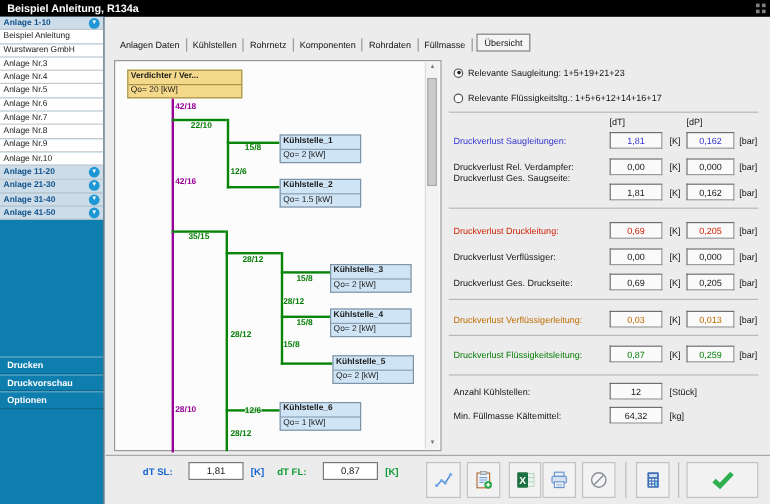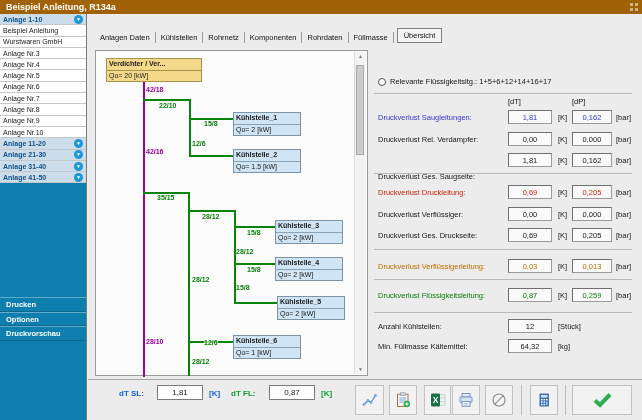--- a/index.html
+++ b/index.html
@@ -1,18 +1,18 @@
 <!DOCTYPE html>
 <html><head>
 <meta charset="utf-8">
 <style>
   html,body{margin:0;padding:0;background:#d7d7d7}
   .app{position:relative;width:642px;height:420px;background:#ececec;font-family:"Liberation Sans",sans-serif;overflow:hidden;color:#1a1a1a}
   
-  .titlebar{position:absolute;left:0;top:0;width:642px;height:14px;background:#a16207;color:#fff;font-size:9px;font-weight:bold;line-height:14px;padding-left:6px;box-sizing:border-box}
+  .titlebar{position:absolute;left:0;top:0;width:642px;height:14px;background:#000000;color:#fff;font-size:9px;font-weight:bold;line-height:14px;padding-left:6px;box-sizing:border-box}
   .title-icon{position:absolute;right:4px;top:3px;width:8px;height:8px;opacity:.5}
   .title-icon i{position:absolute;width:3px;height:3px;background:#fff}
   .title-icon i:nth-child(1){left:0;top:0}.title-icon i:nth-child(2){right:0;top:0}
   .title-icon i:nth-child(3){left:0;bottom:0}.title-icon i:nth-child(4){right:0;bottom:0}
   
   .sidebar{position:absolute;left:0;top:14px;width:87px;height:406px;background:#0e7eae;border-right:1px solid #7a7a7a;box-sizing:border-box}
   .srow{height:11.3px;font-size:7px;line-height:11px;padding:0 3px;display:flex;justify-content:space-between;align-items:center;border-bottom:1px solid #c2c9ce;box-sizing:border-box;cursor:default;white-space:nowrap}
   .srow.item{background:#ffffff;color:#1a1a1a}
   .srow.group{background:#ccdde9;color:#10518b;font-weight:bold}
   .gicon{display:flex;align-items:center;justify-content:center;width:9px;height:9px;border-radius:50%;background:#1f97d4;color:#fff;font-size:5px;line-height:9px;font-style:normal}
@@ -118,22 +118,22 @@
     <div class="srow group">
         <span>Anlage 31-40</span>
         <span class="gicon">▼</span>
       </div>
     <div class="srow group">
         <span>Anlage 41-50</span>
         <span class="gicon">▼</span>
       </div>
     <div class="menu">
       <div class="mrow">Drucken</div>
+      <div class="mrow">Druckvorschau</div>
       <div class="mrow">Optionen</div>
-      <div class="mrow">Druckvorschau</div>
     </div>
   </div>
 
   <div class="tabs">
     <span class="tab">Anlagen Daten</span>
     <span class="tab">Kühlstellen</span>
     <span class="tab">Rohrnetz</span>
     <span class="tab">Komponenten</span>
     <span class="tab">Rohrdaten</span>
     <span class="tab">Füllmasse</span>
@@ -202,20 +202,24 @@
     </div>
 
     <div class="vscroll">
       <div class="sb-btn sb-up">▲</div>
       <div class="sb-thumb"></div>
       <div class="sb-btn sb-down">▼</div>
     </div>
   </div>
 
   <div class="details">
+    <div class="radio-row" style="top:6px">
+      <span class="rdot on"></span>
+      <span>Relevante Saugleitung: 1+5+19+21+23</span>
+    </div>
     <div class="radio-row" style="top:27px">
       <span class="rdot"></span>
       <span>Relevante Flüssigkeitsltg.: 1+5+6+12+14+16+17</span>
     </div>
     <div class="dsep" style="top:43px"></div>
 
     <span class="dhead" style="left:140px">[dT]</span>
     <span class="dhead" style="left:204px;width:40px">[dP]</span>
 
     <span class="dlabel c-blue" style="top:63px">Druckverlust Saugleitungen:</span>
@@ -223,21 +227,21 @@
     <span class="unit" style="left:190px;top:63px">[K]</span>
     <span class="vbox c-blue" style="left:204px;top:60px;width:40px">0,162</span>
     <span class="unit" style="left:248px;top:63px">[bar]</span>
 
     <span class="dlabel c-black" style="top:85px">Druckverlust Rel. Verdampfer:</span>
     <span class="vbox" style="left:140px;top:82px">0,00</span>
     <span class="unit" style="left:190px;top:85px">[K]</span>
     <span class="vbox" style="left:204px;top:82px;width:40px">0,000</span>
     <span class="unit" style="left:248px;top:85px">[bar]</span>
 
-    <span class="dlabel c-black" style="top:122px">Druckverlust Ges. Saugseite:</span>
+    <span class="dlabel c-black" style="top:94px">Druckverlust Ges. Saugseite:</span>
     <span class="vbox" style="left:140px;top:103px">1,81</span>
     <span class="unit" style="left:190px;top:106px">[K]</span>
     <span class="vbox" style="left:204px;top:103px;width:40px">0,162</span>
     <span class="unit" style="left:248px;top:106px">[bar]</span>
 
     <div class="dsep" style="top:123px"></div>
 
     <span class="dlabel c-red" style="top:138px">Druckverlust Druckleitung:</span>
     <span class="vbox c-red" style="left:140px;top:135px">0,69</span>
     <span class="unit" style="left:190px;top:138px">[K]</span>

